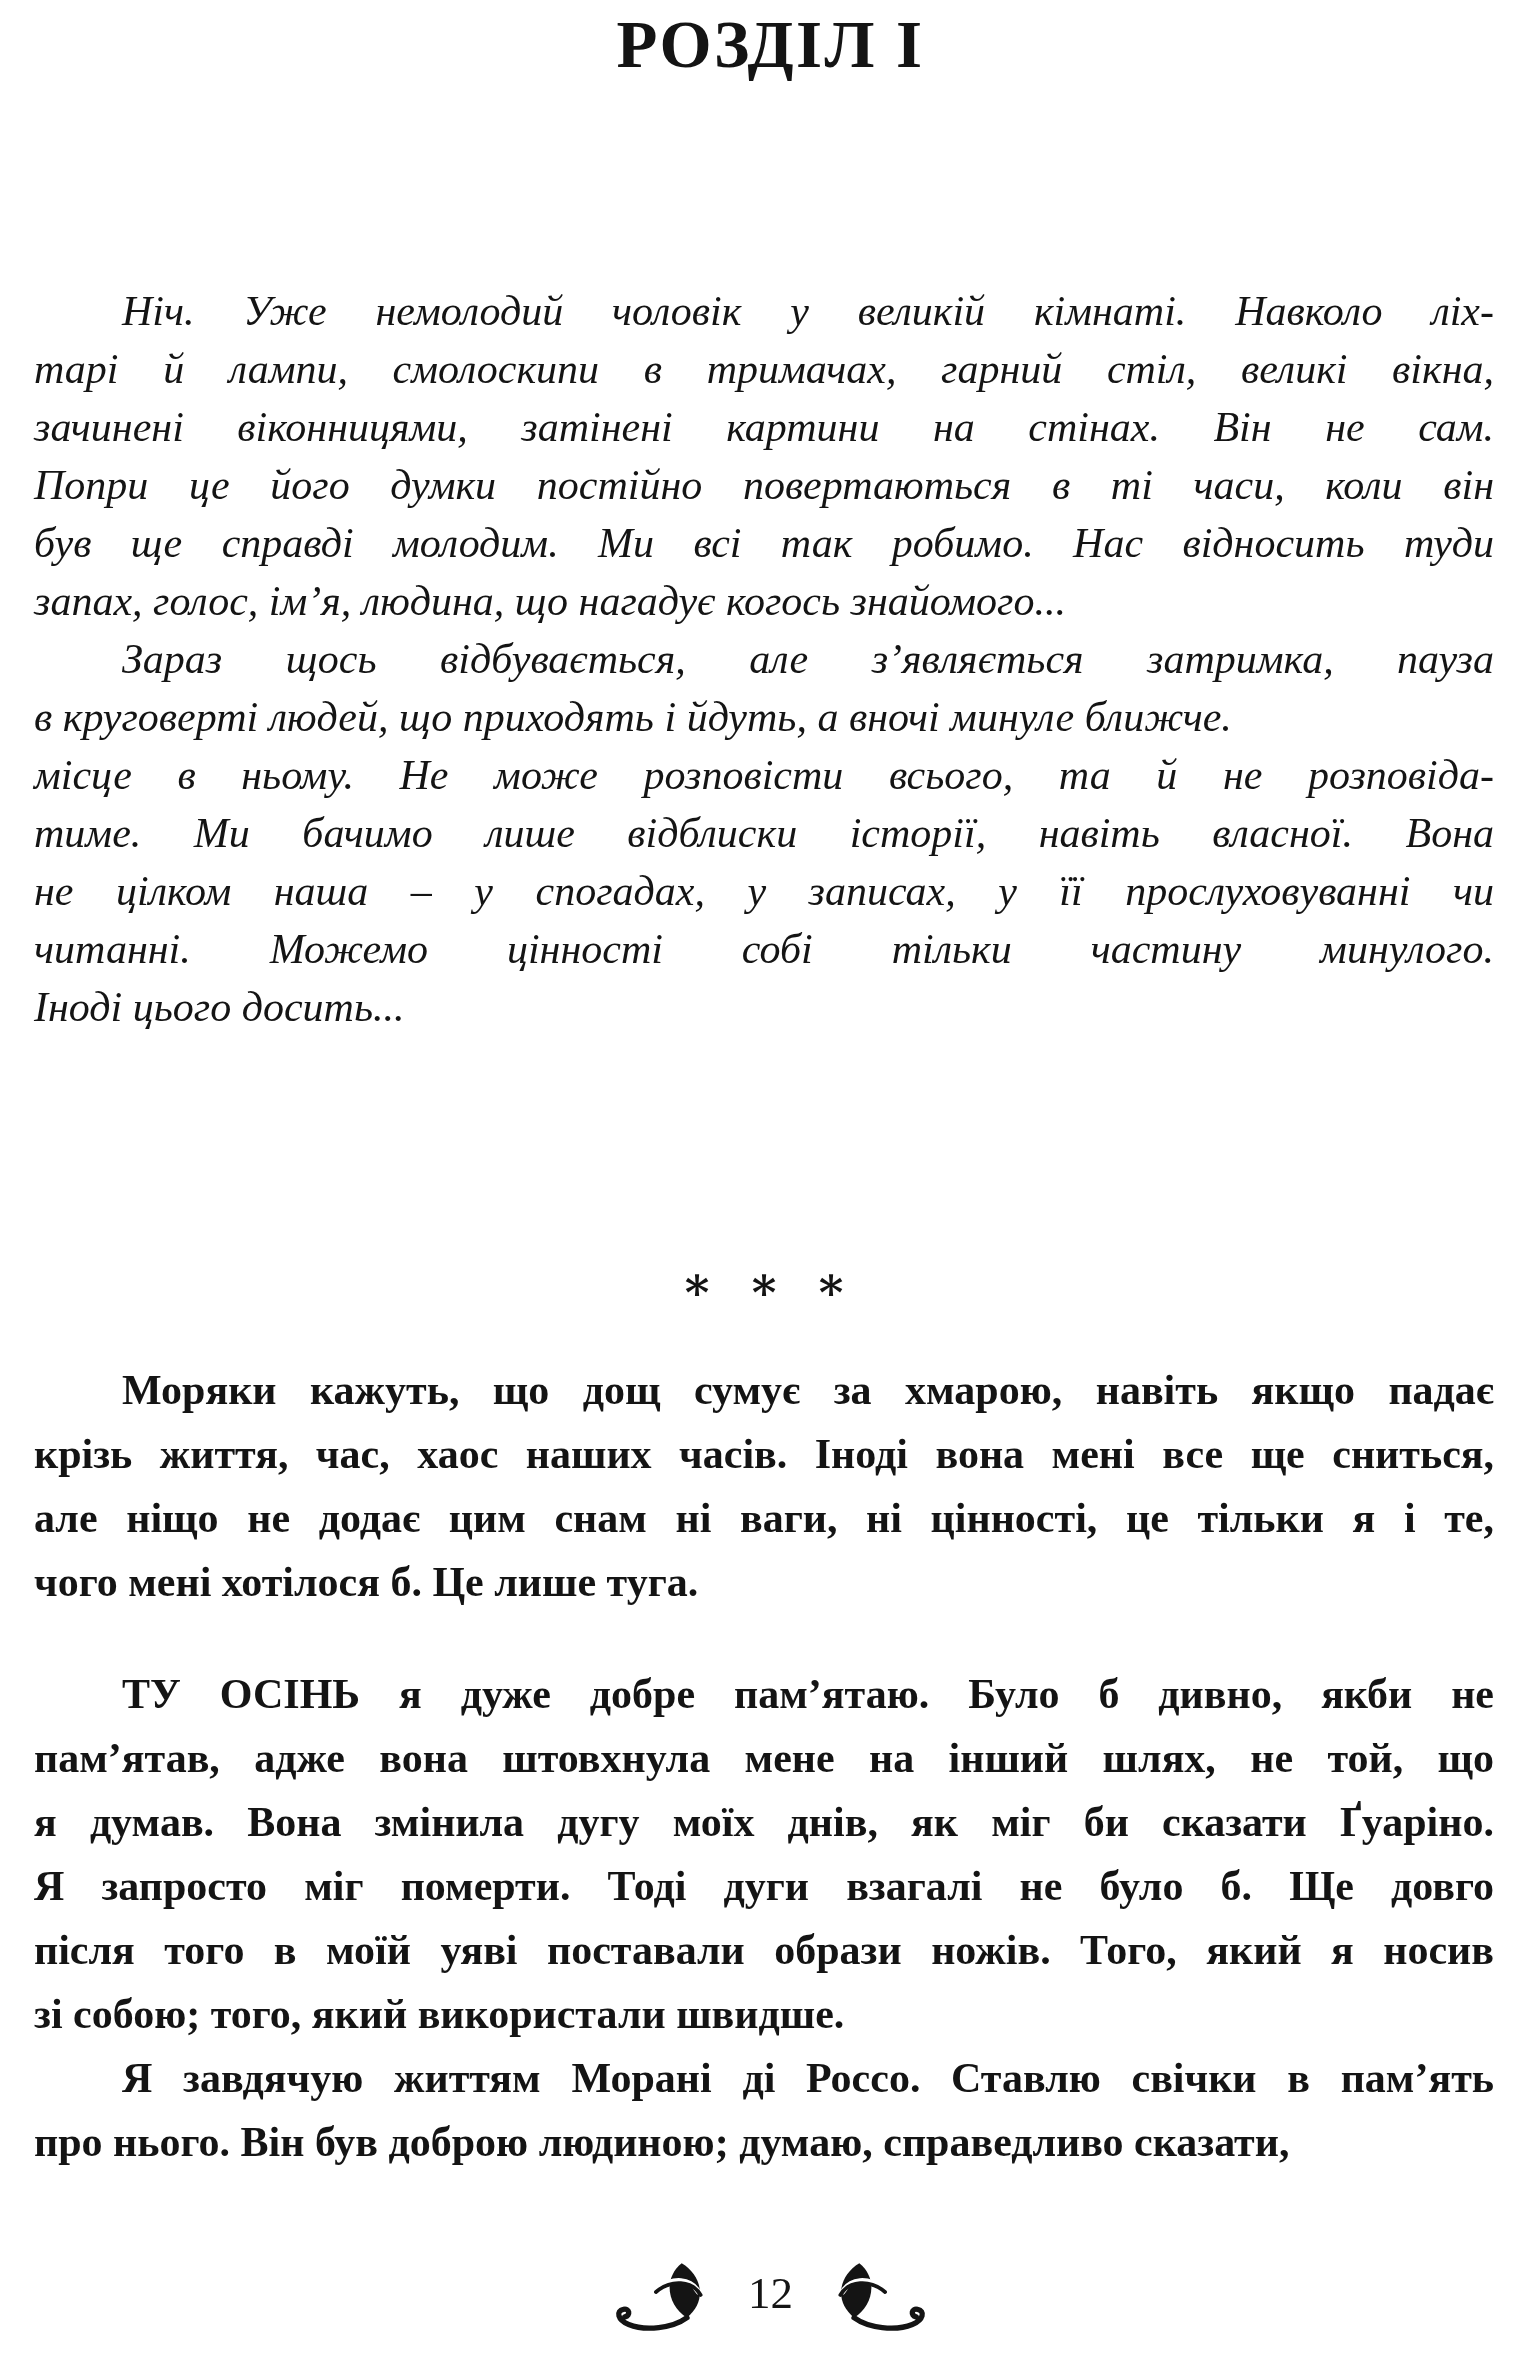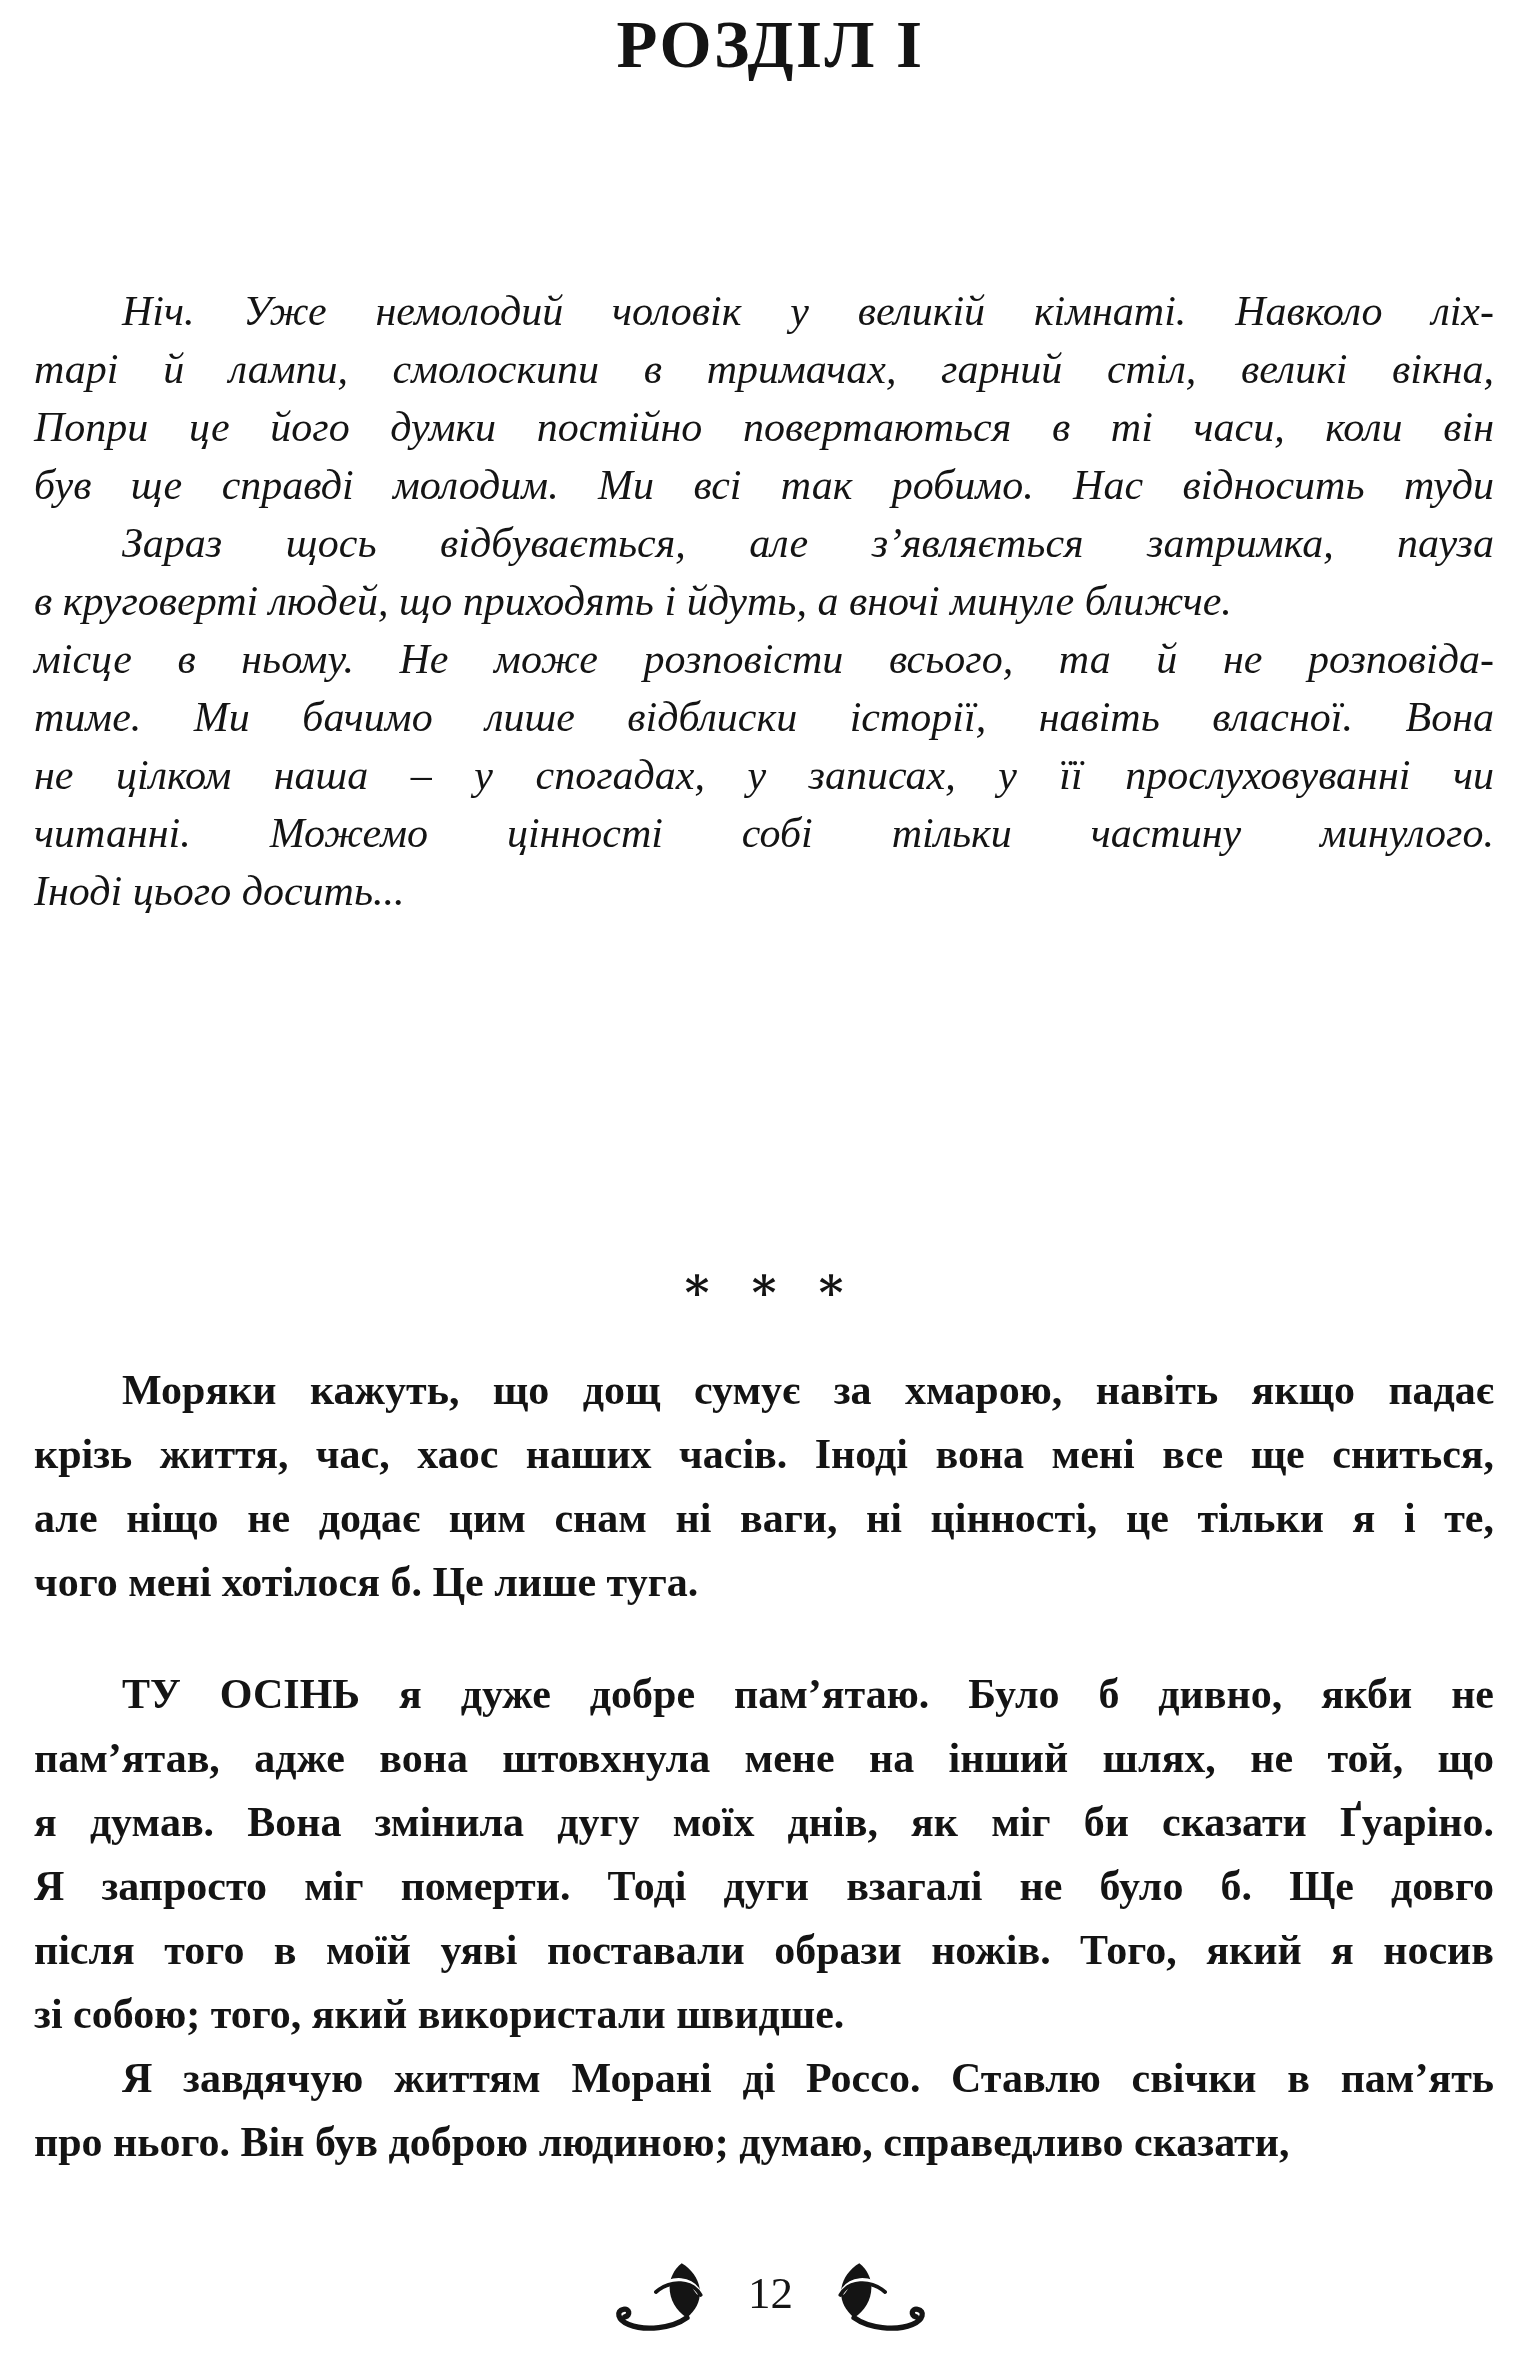--- a/index.html
+++ b/index.html
@@ -71,22 +71,24 @@
 <body>
 
 <div class="page">
 
   <h1 class="title">РОЗДІЛ І</h1>
 
   <section class="text-block italic-block">
     <div class="para">
       <div class="line first">Ніч. Уже немолодий чоловік у великій кімнаті. Навколо ліх-</div>
       <div class="line">тарі й лампи, смолоскипи в тримачах, гарний стіл, великі вікна,</div>
+      <div class="line">зачинені віконницями, затінені картини на стінах. Він не сам.</div>
       <div class="line">Попри це його думки постійно повертаються в ті часи, коли він</div>
       <div class="line">був ще справді молодим. Ми всі так робимо. Нас відносить туди</div>
+      <div class="line last">запах, голос, ім’я, людина, що нагадує когось знайомого...</div>
     </div>
     <div class="para">
       <div class="line first">Зараз щось відбувається, але з’являється затримка, пауза</div>
       <div class="line last">в круговерті людей, що приходять і йдуть, а вночі минуле ближче.</div>
     </div>
     <div class="para">
       <div class="line">місце в ньому. Не може розповісти всього, та й не розповіда-</div>
       <div class="line">тиме. Ми бачимо лише відблиски історії, навіть власної. Вона</div>
       <div class="line">не цілком наша – у спогадах, у записах, у її прослуховуванні чи</div>
       <div class="line">читанні. Можемо цінності собі тільки частину минулого.</div>

